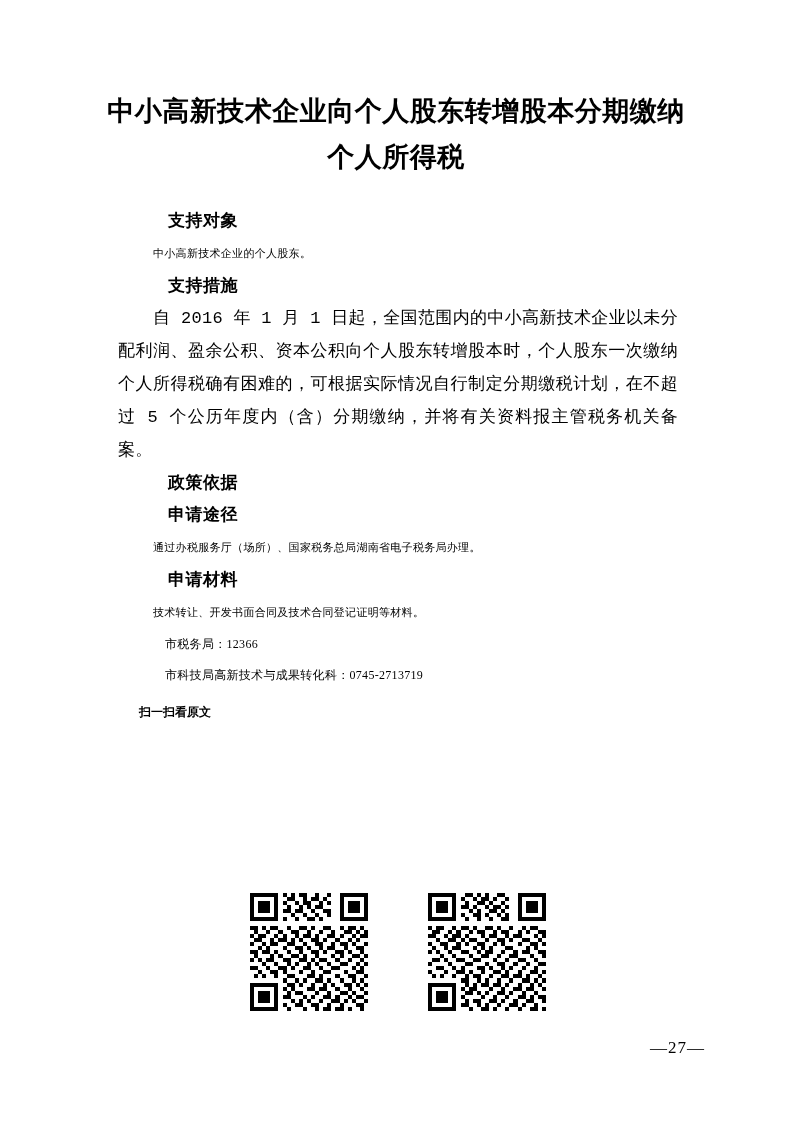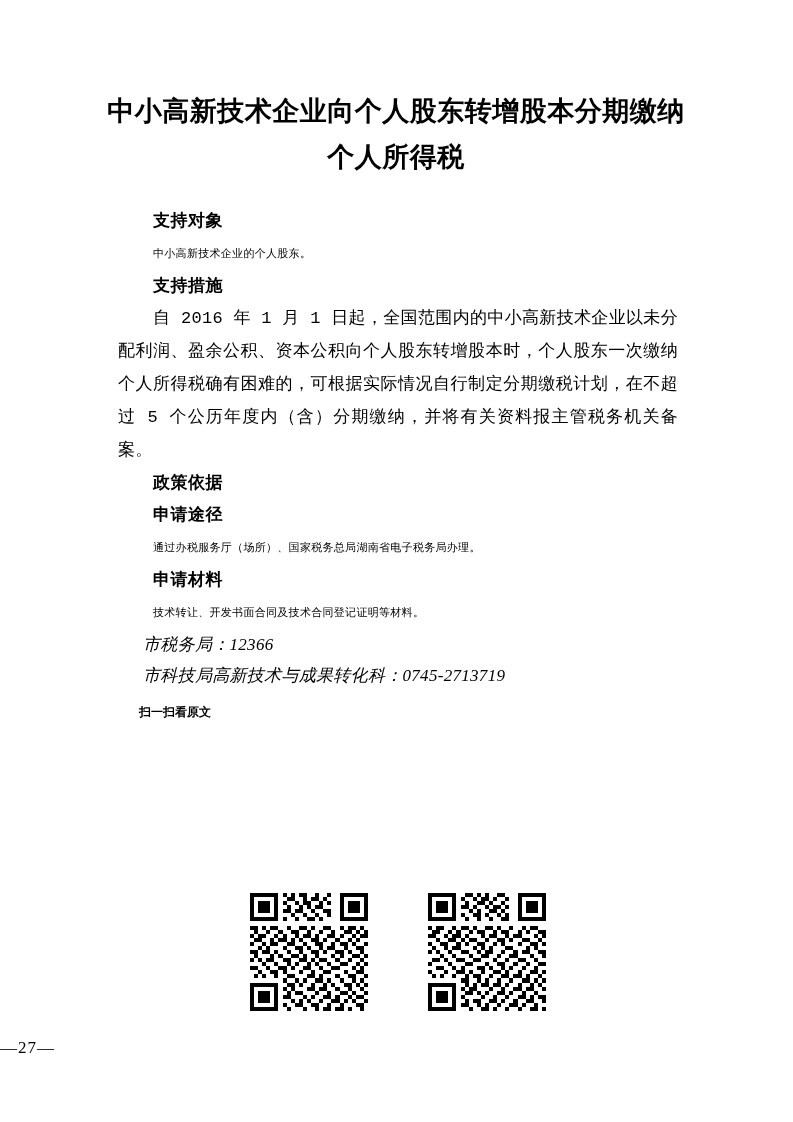--- a/index.html
+++ b/index.html
@@ -37,46 +37,45 @@
   .content {
     position: absolute;
     left: 118px;
     top: 205px;
     width: 560px;
   }
   .heading {
     font-size: 17px;
     font-weight: bold;
     line-height: 32px;
-    margin-left: 35px;
+    margin-left: 50px;
     letter-spacing: 0.5px;
   }
   .para {
     font-size: 17px;
     line-height: 33px;
     text-align: justify;
     text-justify: inter-ideograph;
     letter-spacing: 0.3px;
     font-family: Liberation Mono, monospace;
   }
   .para.indent {
     text-indent: 35px;
   }
   .line {
     font-size: 11px;
     line-height: 33px;
     margin-left: 35px;
     letter-spacing: 0.3px;
   }
   .contact-line {
-    font-size: 17px;
+    font-size: 12px;
     line-height: 31px;
-    margin-left: 25px;
+    margin-left: 47px;
     letter-spacing: 0.3px;
-    font-style: italic;
   }
   .scan-heading {
     font-size: 12px;
     font-weight: bold;
     line-height: 34px;
     margin-left: 21px;
     margin-top: 4px;
   }
   .qr-row {
     position: absolute;
@@ -91,20 +90,21 @@
     width: 118px;
     height: 118px;
     background-color: #ffffff;
     image-rendering: pixelated;
   }
   .page-number {
     position: absolute;
     left: 0;
     top: 1038px;
     width: 705px;
+    text-align: right;
     font-size: 17px;
     letter-spacing: 1px;
     font-family: "Liberation Serif", "DejaVu Serif", serif;
   }
 </style>
 </head>
 <body>
 
 <div class="page">
 

